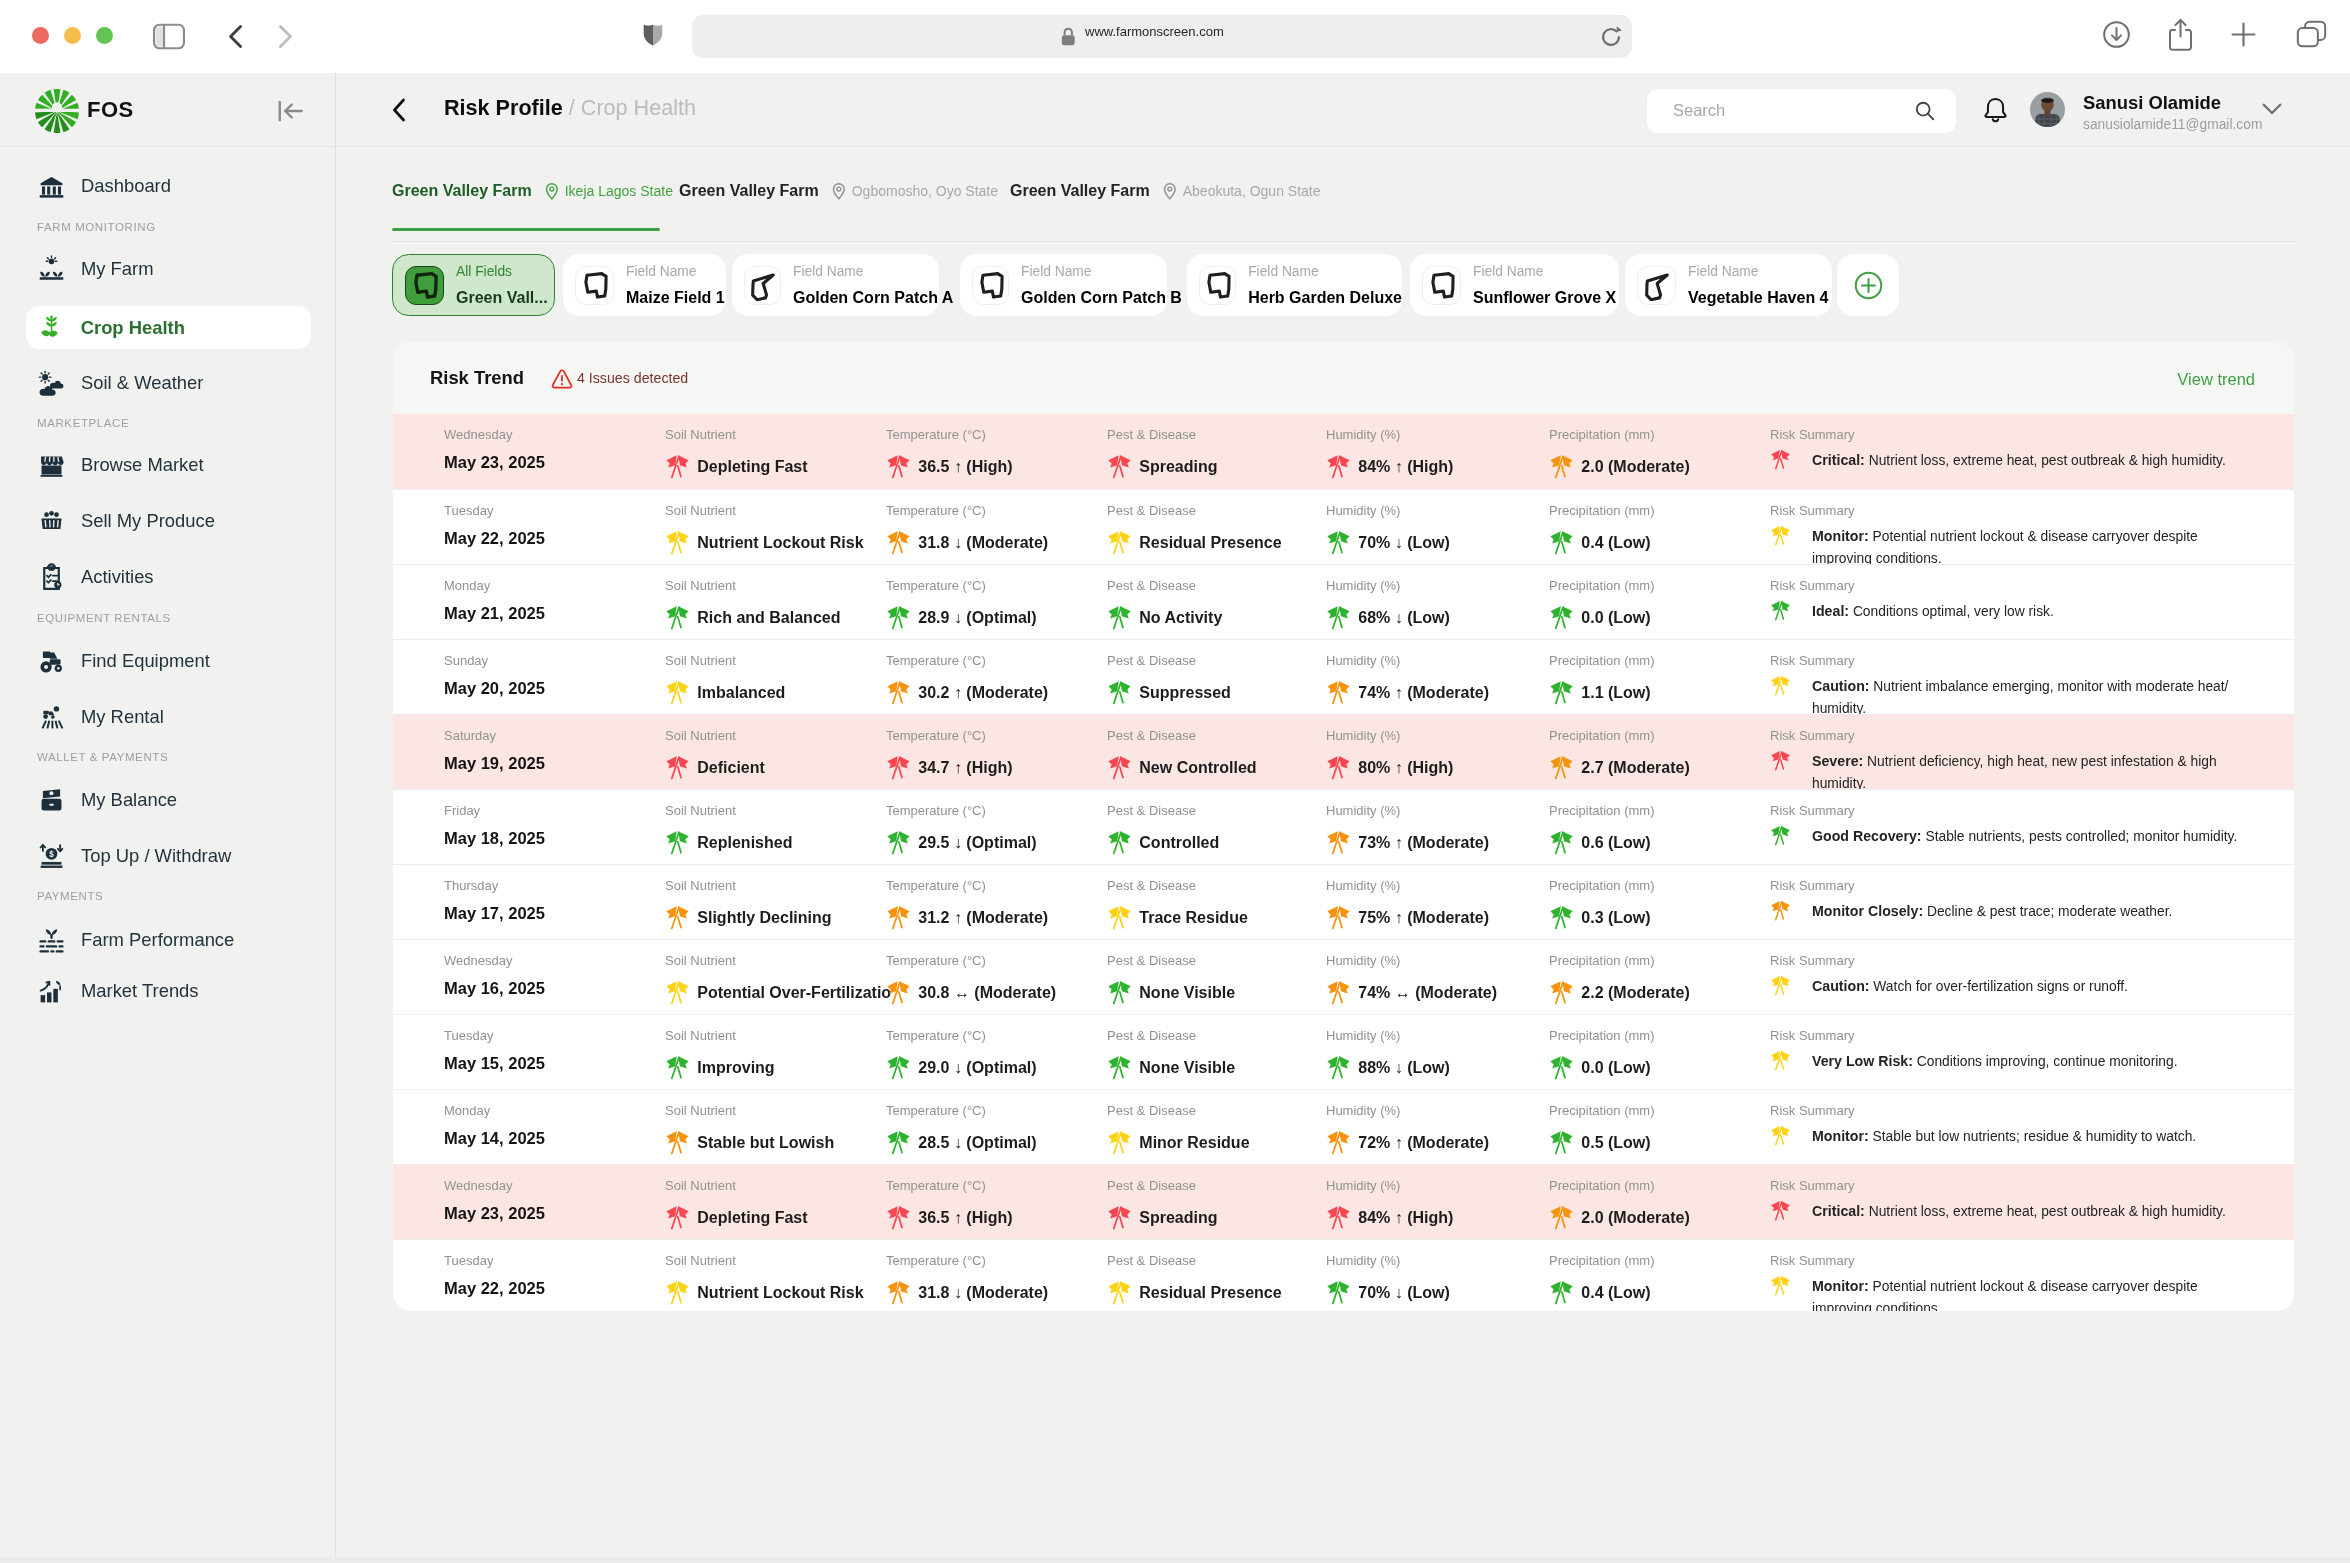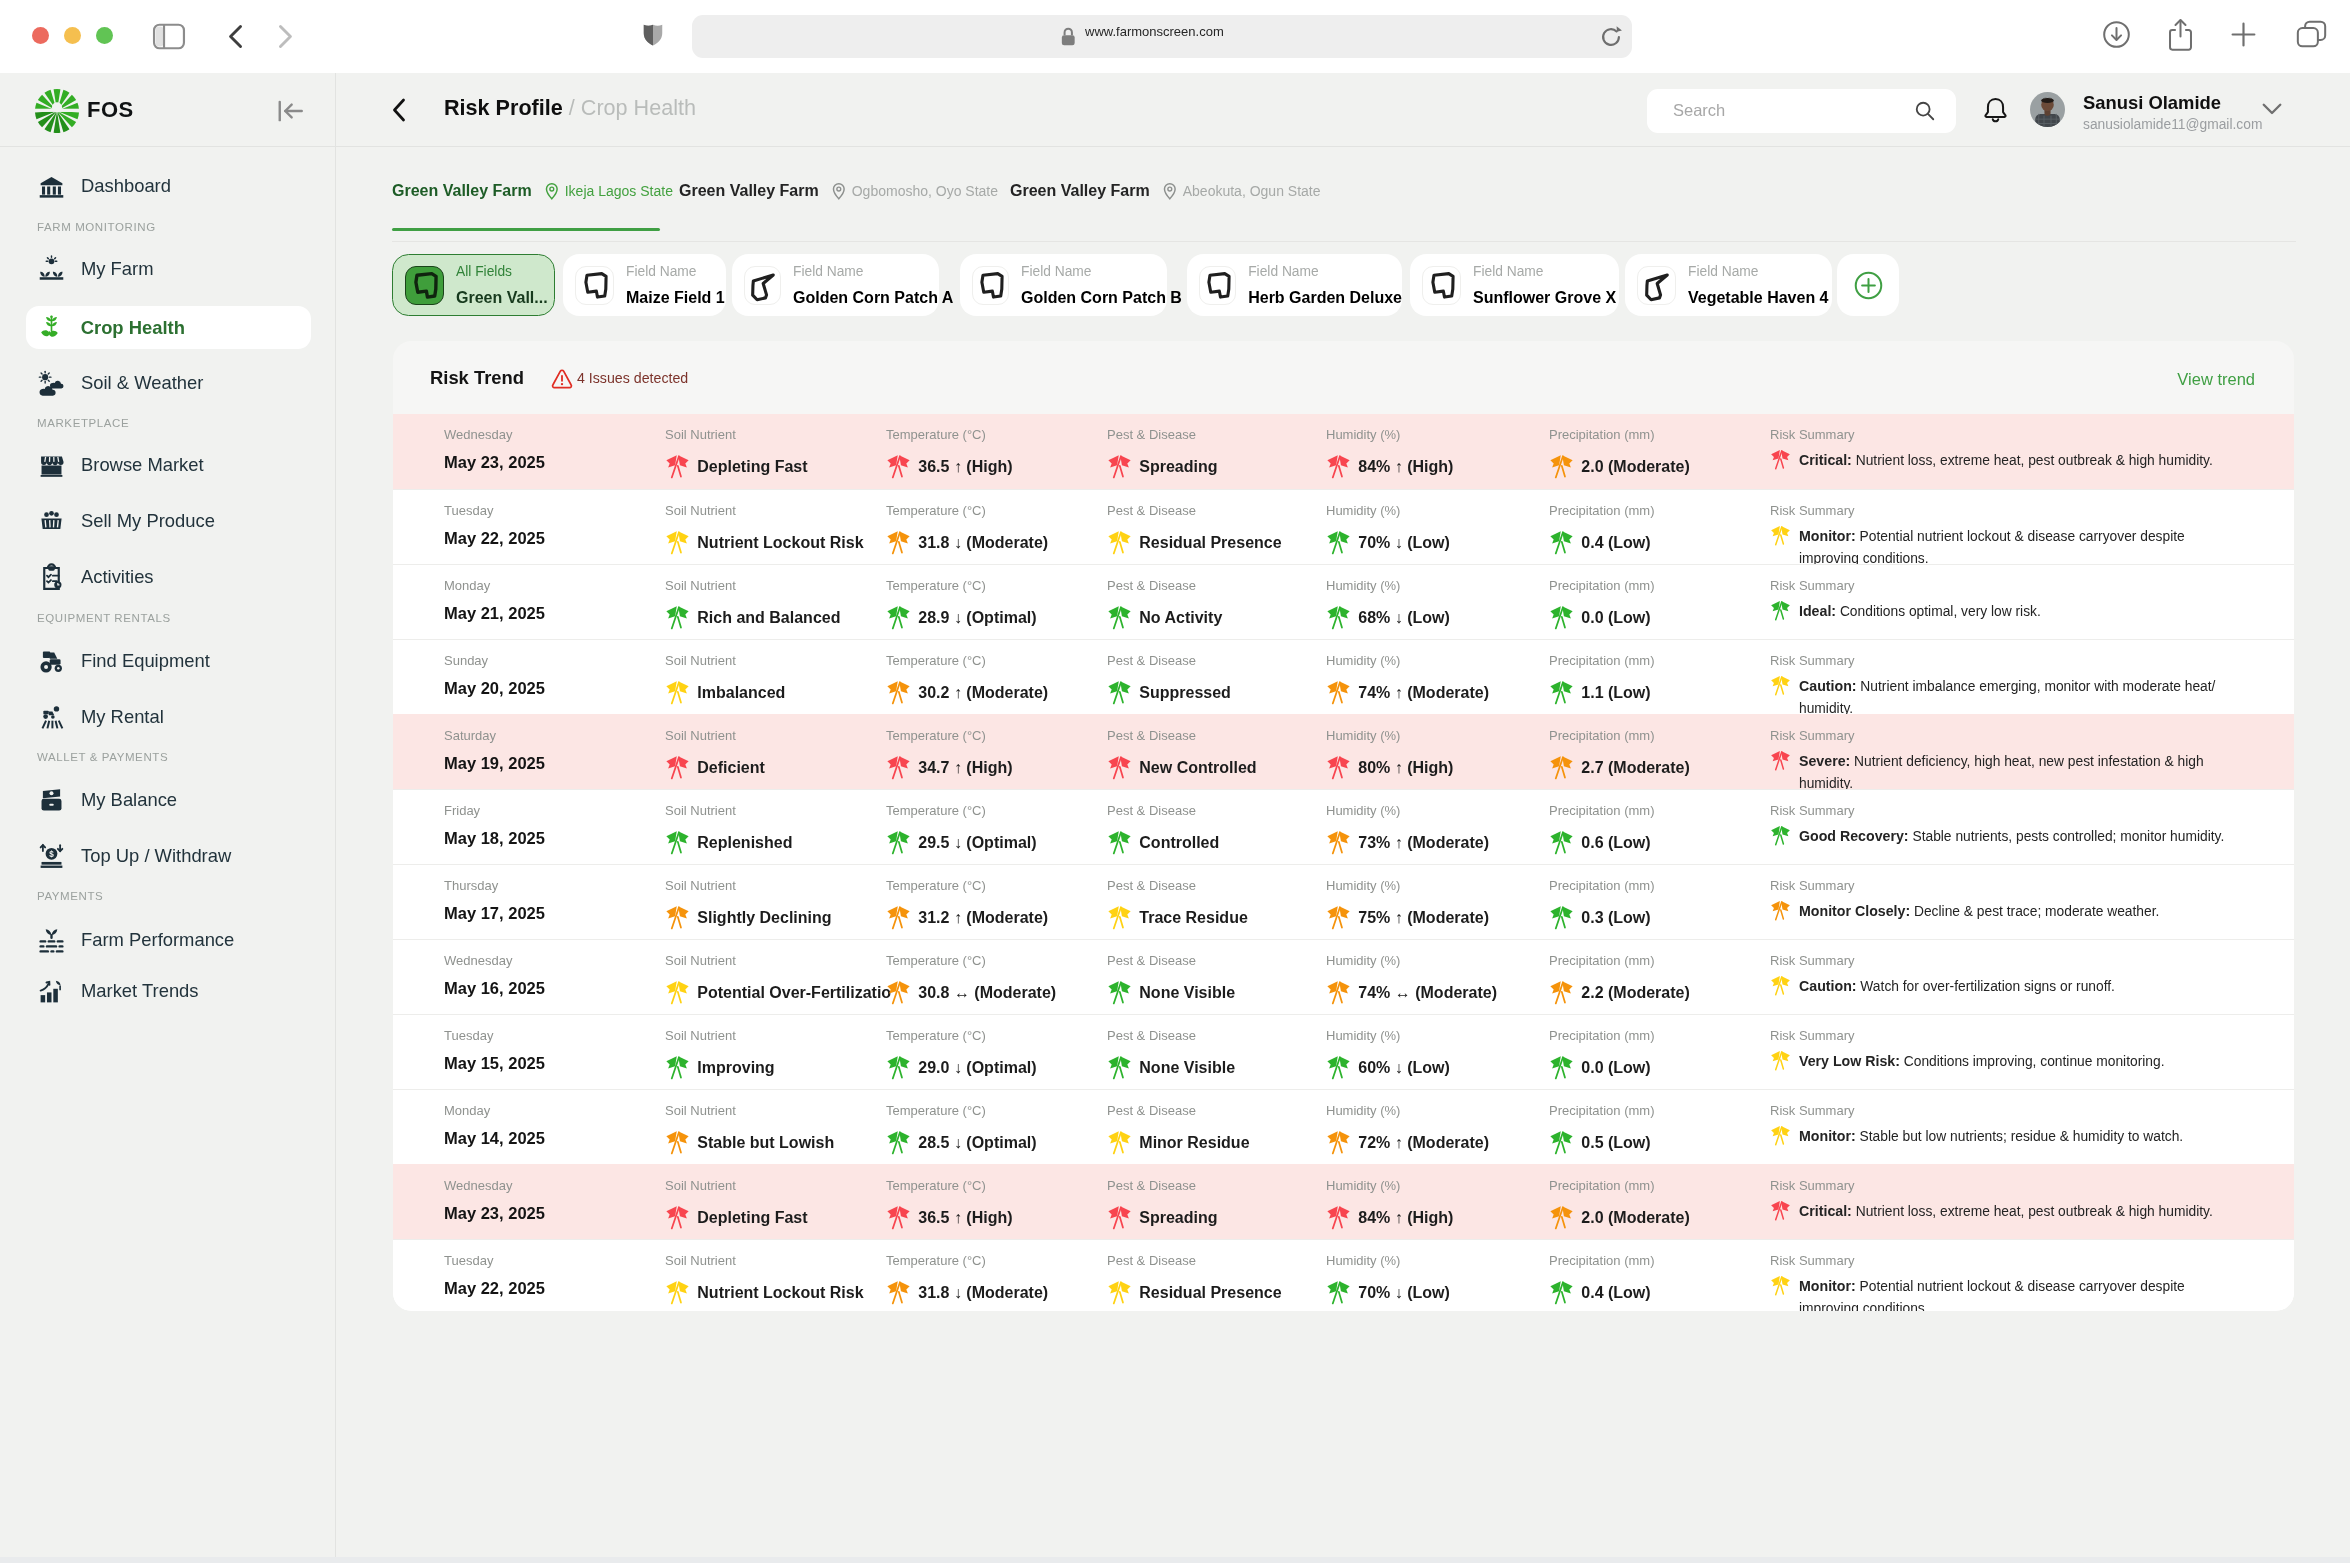--- a/index.html
+++ b/index.html
@@ -51,21 +51,21 @@
 #tbl{position:absolute;left:0;top:73px;width:1901px;height:896px;background:#fff}
 .trow{position:relative;width:1901px;height:75px;background:#fff;border-top:0.9px solid #ededeb}
 .trow:first-child{border-top:none}
 .pinkr{background:#fce6e4;border-top-color:#fce6e4}
 .cell{position:absolute;top:0;height:100%}
 .clb{position:absolute;top:13px;left:0;font-size:13px;color:#8f928f;white-space:nowrap}
 .day{position:absolute;top:13px;left:0;font-size:13px;color:#8f928f}
 .date{position:absolute;top:39px;left:0;font-size:16.5px;font-weight:700;color:#141414;letter-spacing:0;white-space:nowrap}
 .cvl{position:absolute;top:40px;left:0;height:25px;display:flex;align-items:center;gap:7.3px;white-space:nowrap}
 .ctx{font-size:16px;font-weight:700;color:#1c1c1c}
-.csum{position:absolute;top:35px;left:0;display:flex;gap:8px;align-items:flex-start}
+.csum{position:absolute;top:35px;left:0;display:flex;gap:21px;align-items:flex-start}
 .csum .flg{flex:0 0 auto;margin-top:0px}
 .sumtx{font-size:13.8px;color:#242424;line-height:22px;white-space:nowrap;position:relative;top:0px}
 .sumtx b{font-weight:700;font-size:14.2px}
 
 </style></head><body>
 <div id="chrome">
 <div class="tl" style="left:32px;background:#ec6a5e"></div>
 <div class="tl" style="left:64px;background:#f5bf4f"></div>
 <div class="tl" style="left:96px;background:#61c454"></div>
 <svg class="abs" style="left:152px;top:22px" width="34" height="29" viewBox="0 0 37 32">
@@ -1272,21 +1272,21 @@
             <div class="clb">Humidity (%)</div>
             <div class="cvl">
               <svg class="flg" width="25" height="25" viewBox="0 0 24 24">
                 <g stroke="#2DB32D" stroke-width="1.7" stroke-linecap="round">
                   <line x1="13.4" y1="2.2" x2="6.5" y2="22.5"></line>
                   <line x1="12.3" y1="11.4" x2="15.3" y2="21.7"></line>
                 </g>
                 <path fill="#2DB32D" d="M1.3,5.9 L11.3,1.2 L9.7,10.8 L3.0,12.9 L4.5,9.0 Z"></path>
                 <path fill="#2DB32D" d="M22.7,5.9 L12.7,1.2 L14.3,10.8 L21.0,12.9 L19.5,9.0 Z"></path>
               </svg>
-              <span class="ctx">60% ↓ (Low)</span>
+              <span class="ctx">88% ↓ (Low)</span>
             </div>
           </div>
           <div class="cell" style="left:1156px">
             <div class="clb">Precipitation (mm)</div>
             <div class="cvl">
               <svg class="flg" width="25" height="25" viewBox="0 0 24 24">
                 <g stroke="#2DB32D" stroke-width="1.7" stroke-linecap="round">
                   <line x1="13.4" y1="2.2" x2="6.5" y2="22.5"></line>
                   <line x1="12.3" y1="11.4" x2="15.3" y2="21.7"></line>
                 </g>

